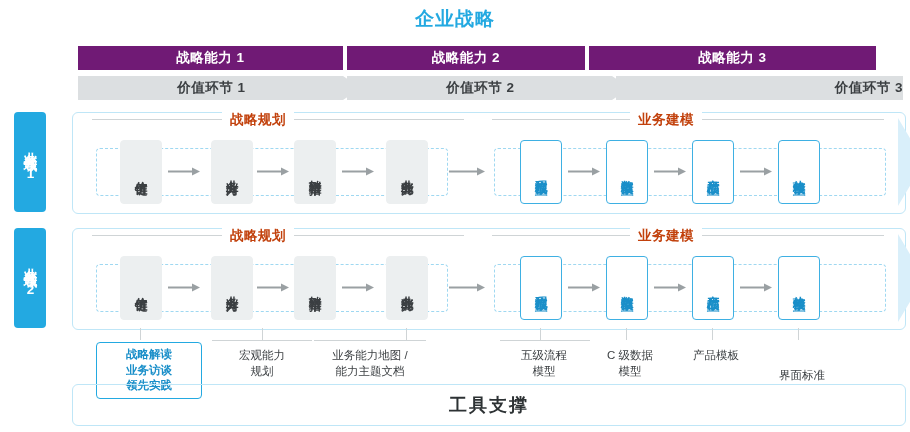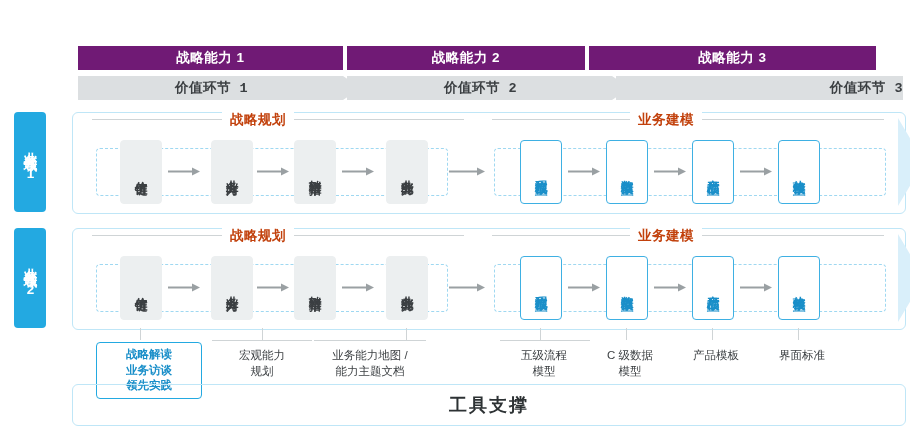--- a/index.html
+++ b/index.html
@@ -24,21 +24,21 @@
   .cap-band{position:absolute;left:78px;top:46px;width:825px;height:24px;display:flex;gap:4px;}
   .cap-cell{
     background:#701a75;color:#ffffff;font-size:13.5px;font-weight:bold;
     display:flex;align-items:center;justify-content:center;letter-spacing:.5px;
   }
   .cap-cell.c1{width:265px;}
   .cap-cell.c2{width:238px;}
   .cap-cell.c3{width:287px;}
 
   
-  .stage-band{position:absolute;left:78px;top:76px;width:704px;height:24px;font-family:Liberation Mono, monospace;}
+  .stage-band{position:absolute;left:78px;top:76px;width:704px;height:24px;}
   .stage{
     position:absolute;top:0;height:24px;background:#dcdfe1;color:#3b3f42;
     font-size:13.5px;font-weight:bold;
     display:flex;align-items:center;justify-content:center;letter-spacing:.5px;
   }
   .stage.s1{left:0;width:283px;clip-path:polygon(0 0,265px 0,283px 12px,265px 24px,0 24px);}
   .stage.s2{left:269px;width:283px;clip-path:polygon(0 0,265px 0,283px 12px,265px 24px,0 24px);}
   .stage.s3{left:538px;width:287px;clip-path:polygon(0 0,287px 0,287px 24px,0 24px);justify-content:flex-end;}
   .stage.s1 span,.stage.s2 span{transform:translateX(-8px);}
 
@@ -106,20 +106,21 @@
     display:flex;align-items:center;justify-content:center;
     font-size:18px;font-weight:bold;color:#2d3234;letter-spacing:2px;
   }
 </style>
 </head>
 <body>
 
 <div class="canvas">
 
   <div class="top-titles">
+    <span>企业战略</span>
   </div>
 
   <div class="cap-band">
     <div class="cap-cell c1">战略能力 1</div>
     <div class="cap-cell c2">战略能力 2</div>
     <div class="cap-cell c3">战略能力 3</div>
   </div>
 
   <div class="stage-band">
     <div class="stage s1">
@@ -304,21 +305,21 @@
 
   <div class="tool" style="left:584px;top:348px;width:92px;">
     <div>C 级数据</div>
     <div>模型</div>
   </div>
 
   <div class="tool" style="left:670px;top:348px;width:92px;">
     <div>产品模板</div>
   </div>
 
-  <div class="tool" style="left:756px;top:348px;width:92px;">
+  <div class="tool" style="left:756px;top:368px;width:92px;">
     <div>界面标准</div>
   </div>
 
   <div class="tool-support">
     <span>工具支撑</span>
   </div>
 
 </div>
 
 </body></html>

